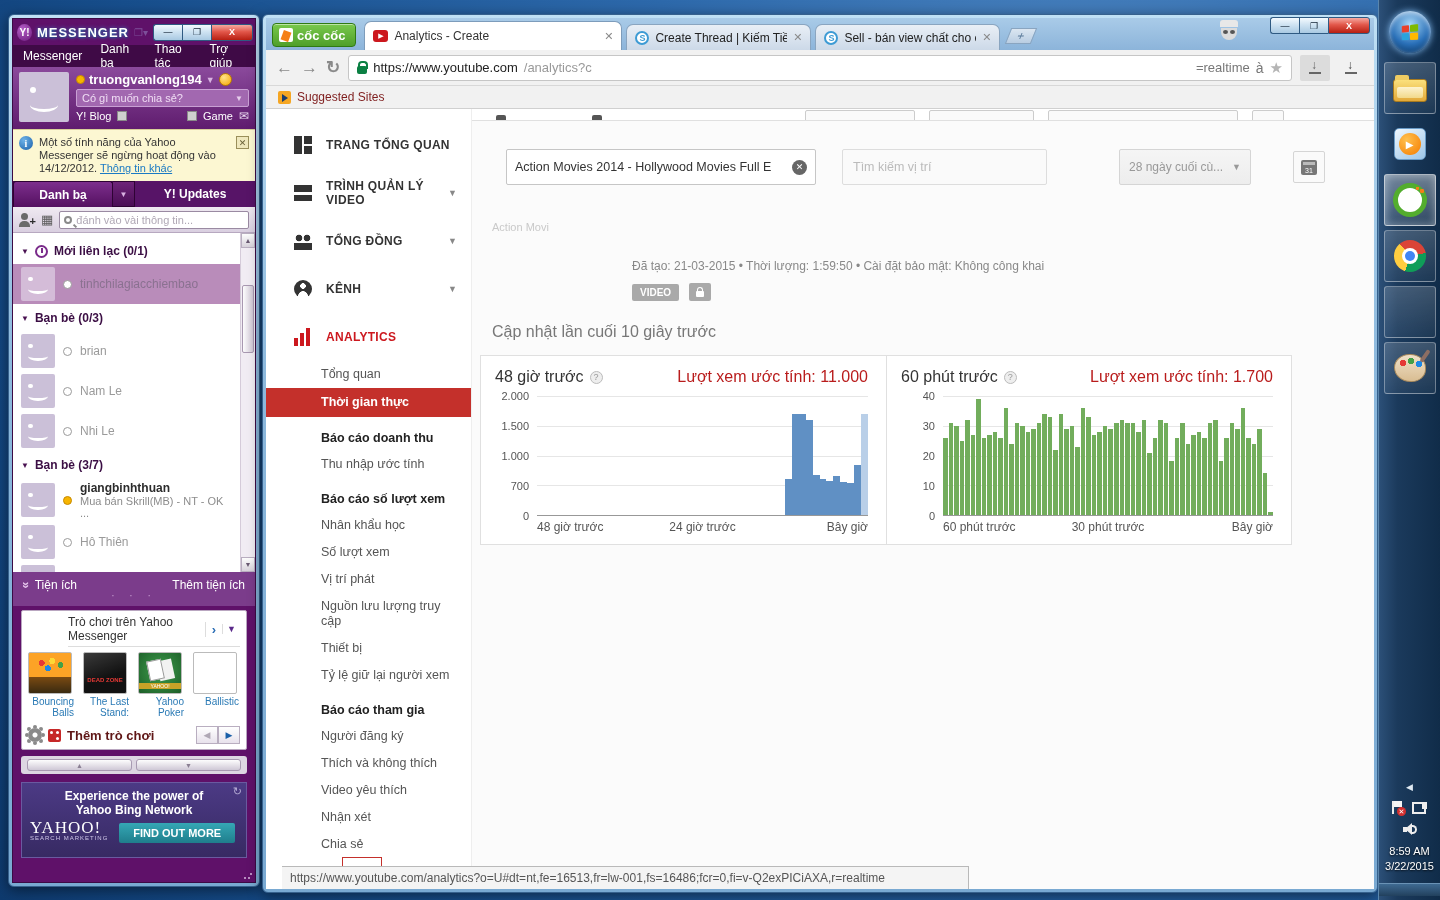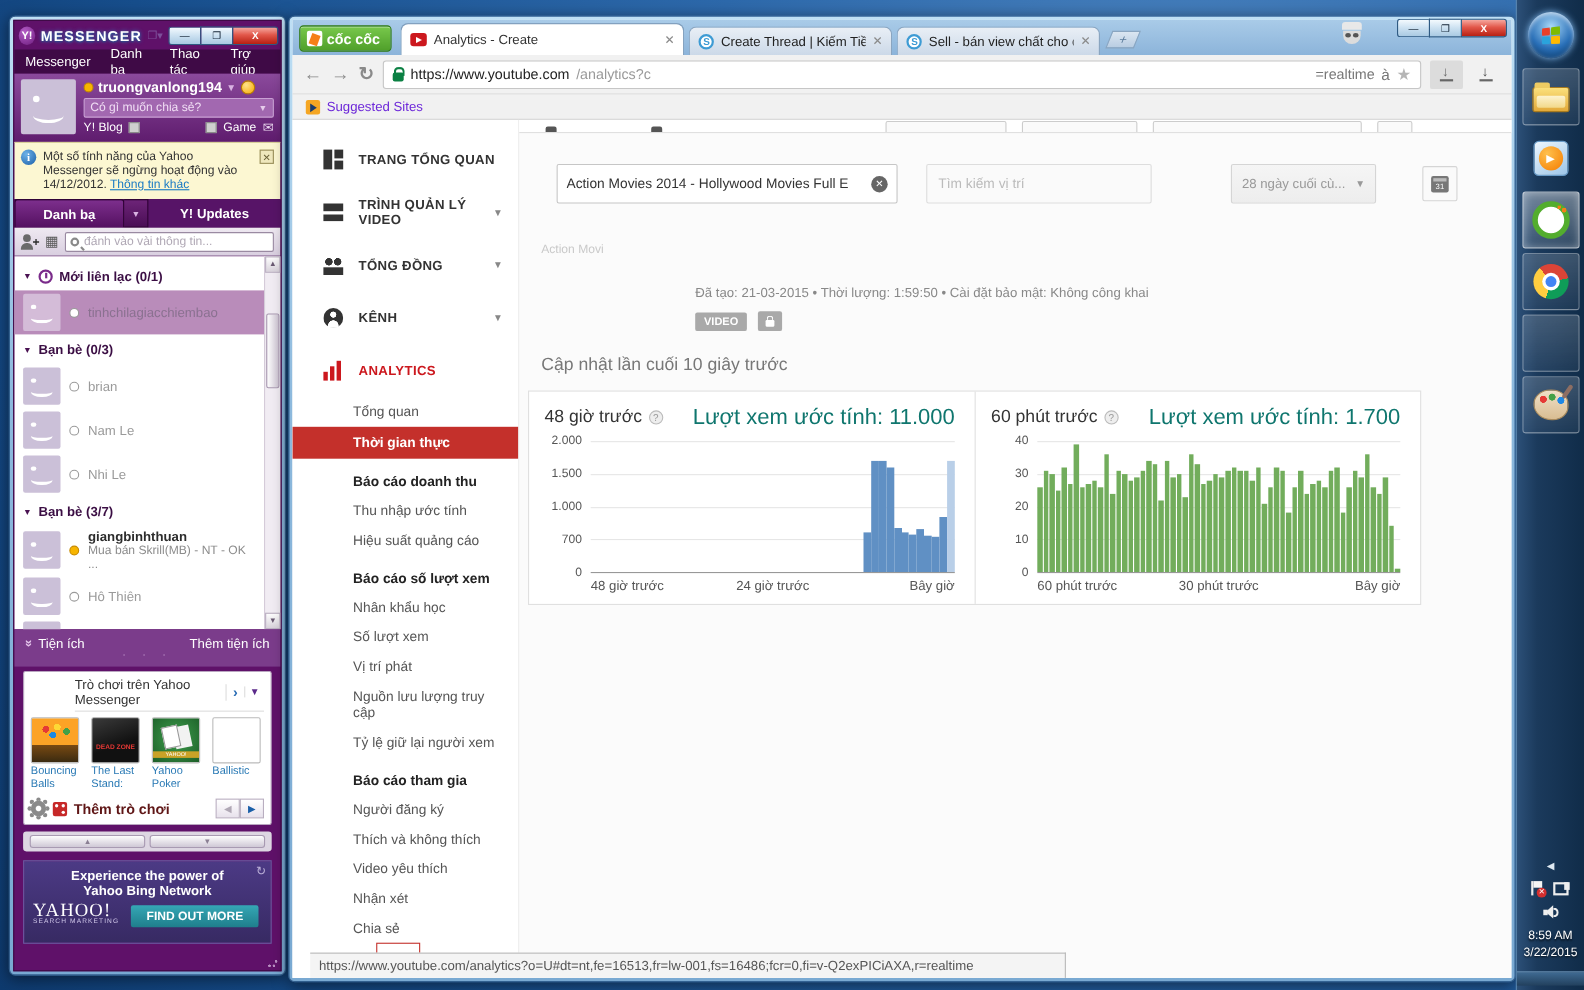--- a/index.html
+++ b/index.html
@@ -95,21 +95,21 @@
   .ym-footer .row1 { display:flex; align-items:center; padding:0 10px; }
   .ym-footer .lbl { color:#fff; font-size:12px; }
   .ym-footer .chevs { color:#e3c2ea; font-size:12px; display:inline-block; transform:rotate(90deg); margin-right:5px; font-weight:bold; }
   .ym-footer .right { margin-left:auto; }
   .ym-footer .dots { text-align:center; color:#c9a0d4; font-size:10px; letter-spacing:6px; line-height:8px; }
 
   .ym-games { height:140px; margin:4px 8px 0; background:#fff; border:1px solid #b9a6c0; border-radius:2px; display:flex; flex-direction:column; padding:4px 6px; }
   .ym-games-hdr { display:flex; align-items:center; font-size:12px; color:#333; border-bottom:1px solid #ddd; padding-bottom:3px;margin-left:40px; }
   .ym-games-hdr .arr { margin-left:auto; color:#2a6db5; font-weight:bold; font-size:13px; padding:0 6px; border-left:1px solid #ddd; }
   .ym-games-hdr .dd { color:#5b2a8a; font-size:9px; padding:0 4px; border-left:1px solid #ddd; }
-  #ym-games-row { display:flex; gap:9px; padding:5px 0 2px; }
+  #ym-games-row { display:flex; gap:9px; padding:5px 0 2px;text-align:right; }
   .game { width:46px; }
   .game .thumb { width:44px; height:42px; border:1px solid #bbb; border-radius:2px; }
   .game .glabel { font-size:10px; color:#2a7ab5; line-height:11px; margin-top:2px; }
   .g-bounce { background:radial-gradient(circle at 30% 25%,#e53935 3px,transparent 3px),radial-gradient(circle at 55% 20%,#fdd835 3px,transparent 3px),radial-gradient(circle at 75% 30%,#43a047 3px,transparent 3px),radial-gradient(circle at 45% 38%,#1e88e5 3px,transparent 3px),linear-gradient(#fca326 60%,#7a4a12 60%,#3a2a10); }
   .g-dead { background:linear-gradient(160deg,#3a3a3a,#111 60%),#111; position:relative; overflow:hidden; }
   .g-dead::after { content:"DEAD ZONE"; position:absolute; left:0; right:0; bottom:10px; color:#e53935; font-size:6px; font-weight:bold; text-align:center; }
   .g-poker { background:radial-gradient(circle at 50% 45%,#3f9e4d,#1c5e28); position:relative; overflow:hidden; }
   .g-poker::before { content:""; position:absolute; left:9px; top:7px; width:13px; height:18px; background:#fff; border:1px solid #999; transform:rotate(-12deg); box-shadow:10px 2px 0 #f2f2f2; }
   .g-poker::after { content:"YAHOO!"; position:absolute; left:0; right:0; bottom:4px; background:#c9a227; color:#fff; font-size:5px; text-align:center; }
   .g-ball { background:linear-gradient(135deg,#55718c,#1d3document0,#16283a),linear-gradient(135deg,#5b7894,#182a3d); }
@@ -175,21 +175,21 @@
   .dl-box { width:30px; height:26px; background:#dcdcdc; border-radius:2px; display:flex; align-items:center; justify-content:center; }
   .dl-glyph { position:relative; width:12px; height:12px; }
   .dl-glyph::before { content:"↓"; position:absolute; left:2px; top:-4px; font-size:12px; font-weight:bold; color:#666; }
   .dl-glyph::after { content:""; position:absolute; left:0; bottom:0; width:12px; height:2px; background:#666; }
   .dl-plain .dl-glyph::before { color:#444; }
   .dl-plain { width:26px; height:26px; display:flex; align-items:center; justify-content:center; }
 
   .br-bookmarks { height:23px; background:#f1f1f1; display:flex; align-items:center; gap:6px; padding:0 12px; border-bottom:1px solid #d0d0d0; }
   .ss-ic { width:13px; height:13px; background:#f5a623; border-radius:2px; position:relative; }
   .ss-ic::after { content:""; position:absolute; left:4px; top:3px; border-left:6px solid #1a3c6e; border-top:4px solid transparent; border-bottom:4px solid transparent; }
-  .bm-label { font-size:12px; color:#6d28d9;text-align:center; }
+  .bm-label { font-size:12px; color:#7f1d1d;text-align:center; }
 
   .br-content { flex:1; display:flex; min-height:0; position:relative; background:#fbfbfb; }
   #yt-sidebar { width:206px; background:#fff; border-right:1px solid #eee; padding-top:12px; flex:none; }
   .side-top { height:48px; display:flex; align-items:center; padding:0 14px 0 28px; gap:14px; }
   .side-top .lbl { font-size:12px; font-weight:bold; color:#333; letter-spacing:.3px; }
   .side-top.accent .lbl { color:#cc181e; }
   .side-top .chev-inline { color:#888; font-size:9px; margin-left:-8px; }
   .side-top .chev-right { color:#888; font-size:9px; margin-left:auto; }
   .sicon { width:18px; height:18px; flex:none; }
   .i-dashboard { background:linear-gradient(#333,#333) 0 0/8px 18px no-repeat,linear-gradient(#333,#333) 100% 0/8px 8px no-repeat,linear-gradient(#333,#333) 100% 100%/8px 8px no-repeat; }
@@ -228,21 +228,21 @@
   .mini-lock { width:8px; height:6px; background:#fff; border-radius:1px; position:relative; margin-top:3px; }
   .mini-lock::before { content:""; position:absolute; left:1px; top:-4px; width:4px; height:4px; border:1.5px solid #fff; border-bottom:none; border-radius:3px 3px 0 0; }
 
   .yt-updated { margin:22px 0 0 20px; font-size:16px; color:#777; }
   .yt-card { width:812px; margin:14px 0 0 8px; background:#fff; border:1px solid #e0e0e0; display:flex; }
   .pane { width:50%; padding:12px 18px 10px 14px; }
   .pane + .pane { border-left:1px solid #e0e0e0; }
   .pane-head { display:flex; align-items:center; margin-bottom:10px; }
   .pane-title { font-size:16px; color:#333; }
   .help-ic { width:13px; height:13px; border-radius:50%; border:1px solid #bbb; background:#eee; color:#999; font-size:9px; display:flex; align-items:center; justify-content:center; margin-left:6px; }
-  .pane-est { margin-left:auto; font-size:20px; color:#0f766e; }
+  .pane-est { margin-left:auto; font-size:16px; color:#b91c1c; }
   .pane-body { display:flex; }
   .yaxis { width:42px; position:relative; height:120px; flex:none; }
   .yaxis span { position:absolute; right:8px; font-size:11px; color:#555; transform:translateY(-6px); }
   .plot { flex:1; height:120px; position:relative; border-bottom:1px solid #989898; }
   .gridline { position:absolute; left:0; right:0; height:1px; background:#e6e6e6; }
   .bars { position:absolute; inset:0; display:flex; align-items:flex-end; }
   .bars.gapped { gap:1px; }
   .bar { flex:1; }
   .pane-x { display:flex; margin-left:42px; margin-top:4px; font-size:12px; color:#555; }
   .pane-x span { flex:1; }
@@ -596,26 +596,26 @@
               <span class="chev-right">▼</span>
             </div>
             <div class="side-top accent">
               <span class="sicon i-analytics"></span>
               <span class="lbl">ANALYTICS</span>
             </div>
             <div class="side-sub">Tổng quan</div>
             <div class="side-sub active">Thời gian thực</div>
             <div class="side-header">Báo cáo doanh thu</div>
             <div class="side-sub">Thu nhập ước tính</div>
-            <div class="side-sub">Hiệu suất quảng cáo</div>
             <div class="side-header">Báo cáo số lượt xem</div>
             <div class="side-sub">Nhân khẩu học</div>
             <div class="side-sub">Số lượt xem</div>
             <div class="side-sub">Vị trí phát</div>
             <div class="side-sub">Nguồn lưu lượng truy cập</div>
+            <div class="side-sub">Thiết bị</div>
             <div class="side-sub">Tỷ lệ giữ lại người xem</div>
             <div class="side-header">Báo cáo tham gia</div>
             <div class="side-sub">Người đăng ký</div>
             <div class="side-sub">Thích và không thích</div>
             <div class="side-sub">Video yêu thích</div>
             <div class="side-sub">Nhận xét</div>
             <div class="side-sub">Chia sẻ</div>
             <div class="side-sub">Chú thích</div>
           </div>
         <div class="yt-main">

